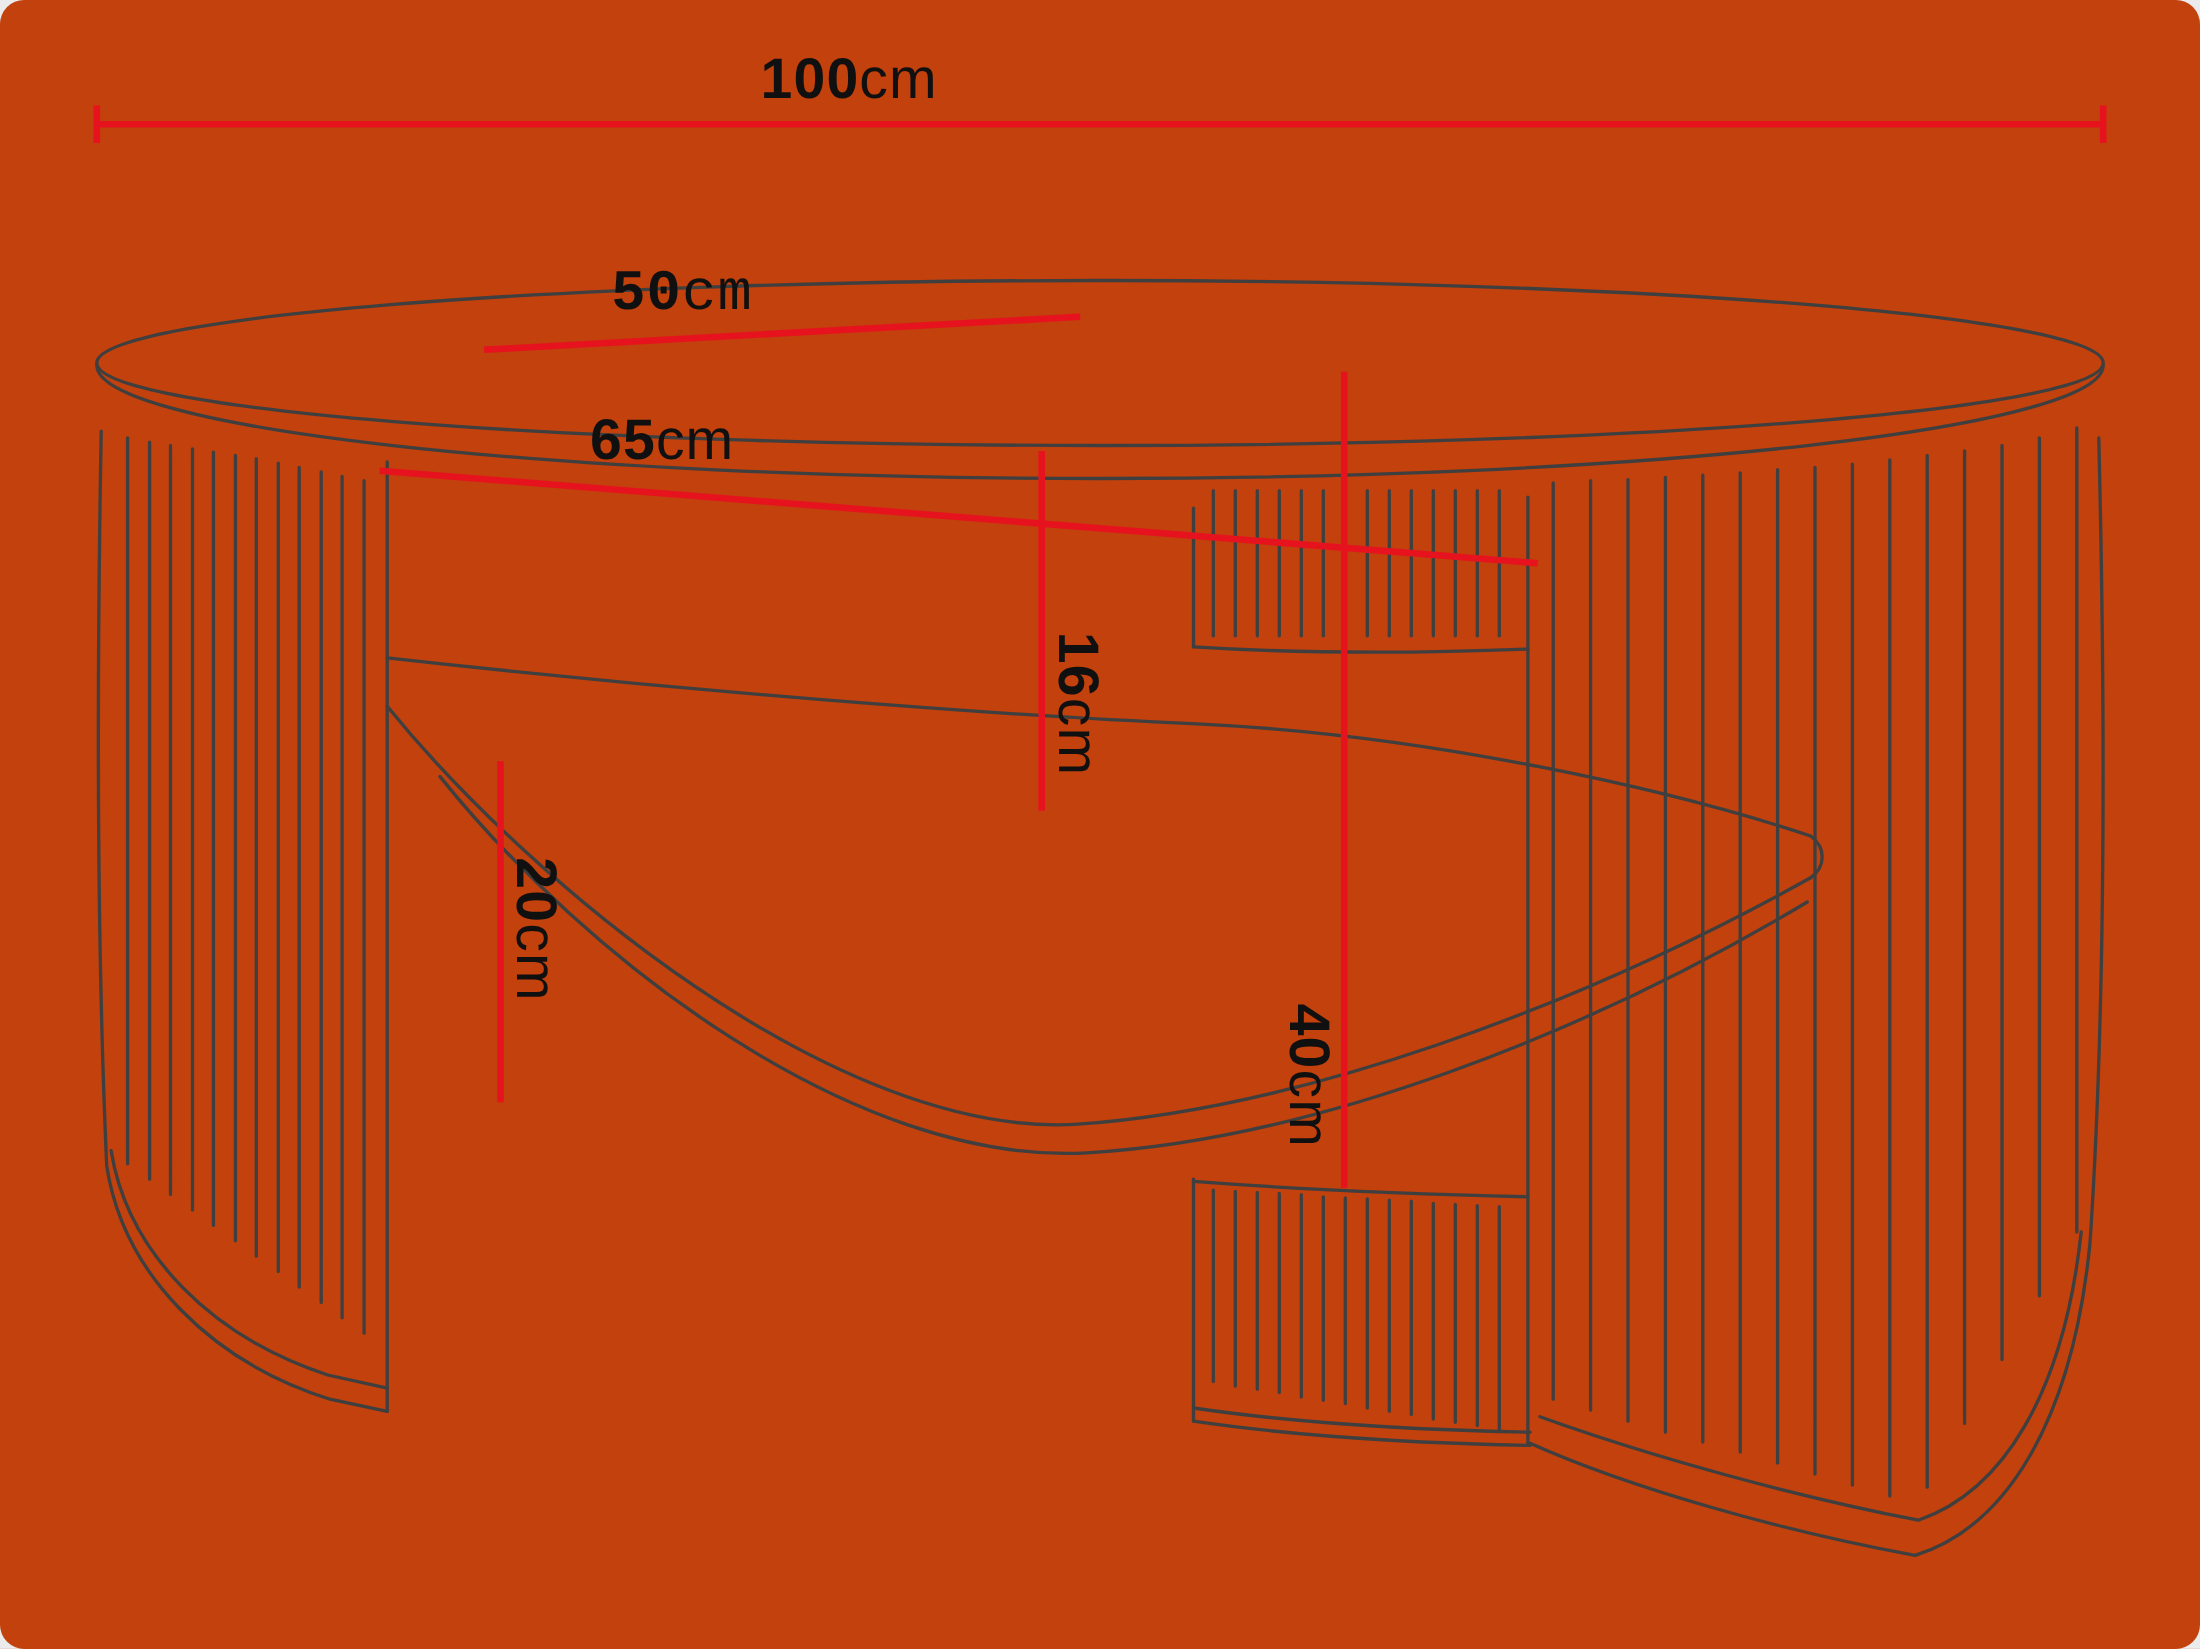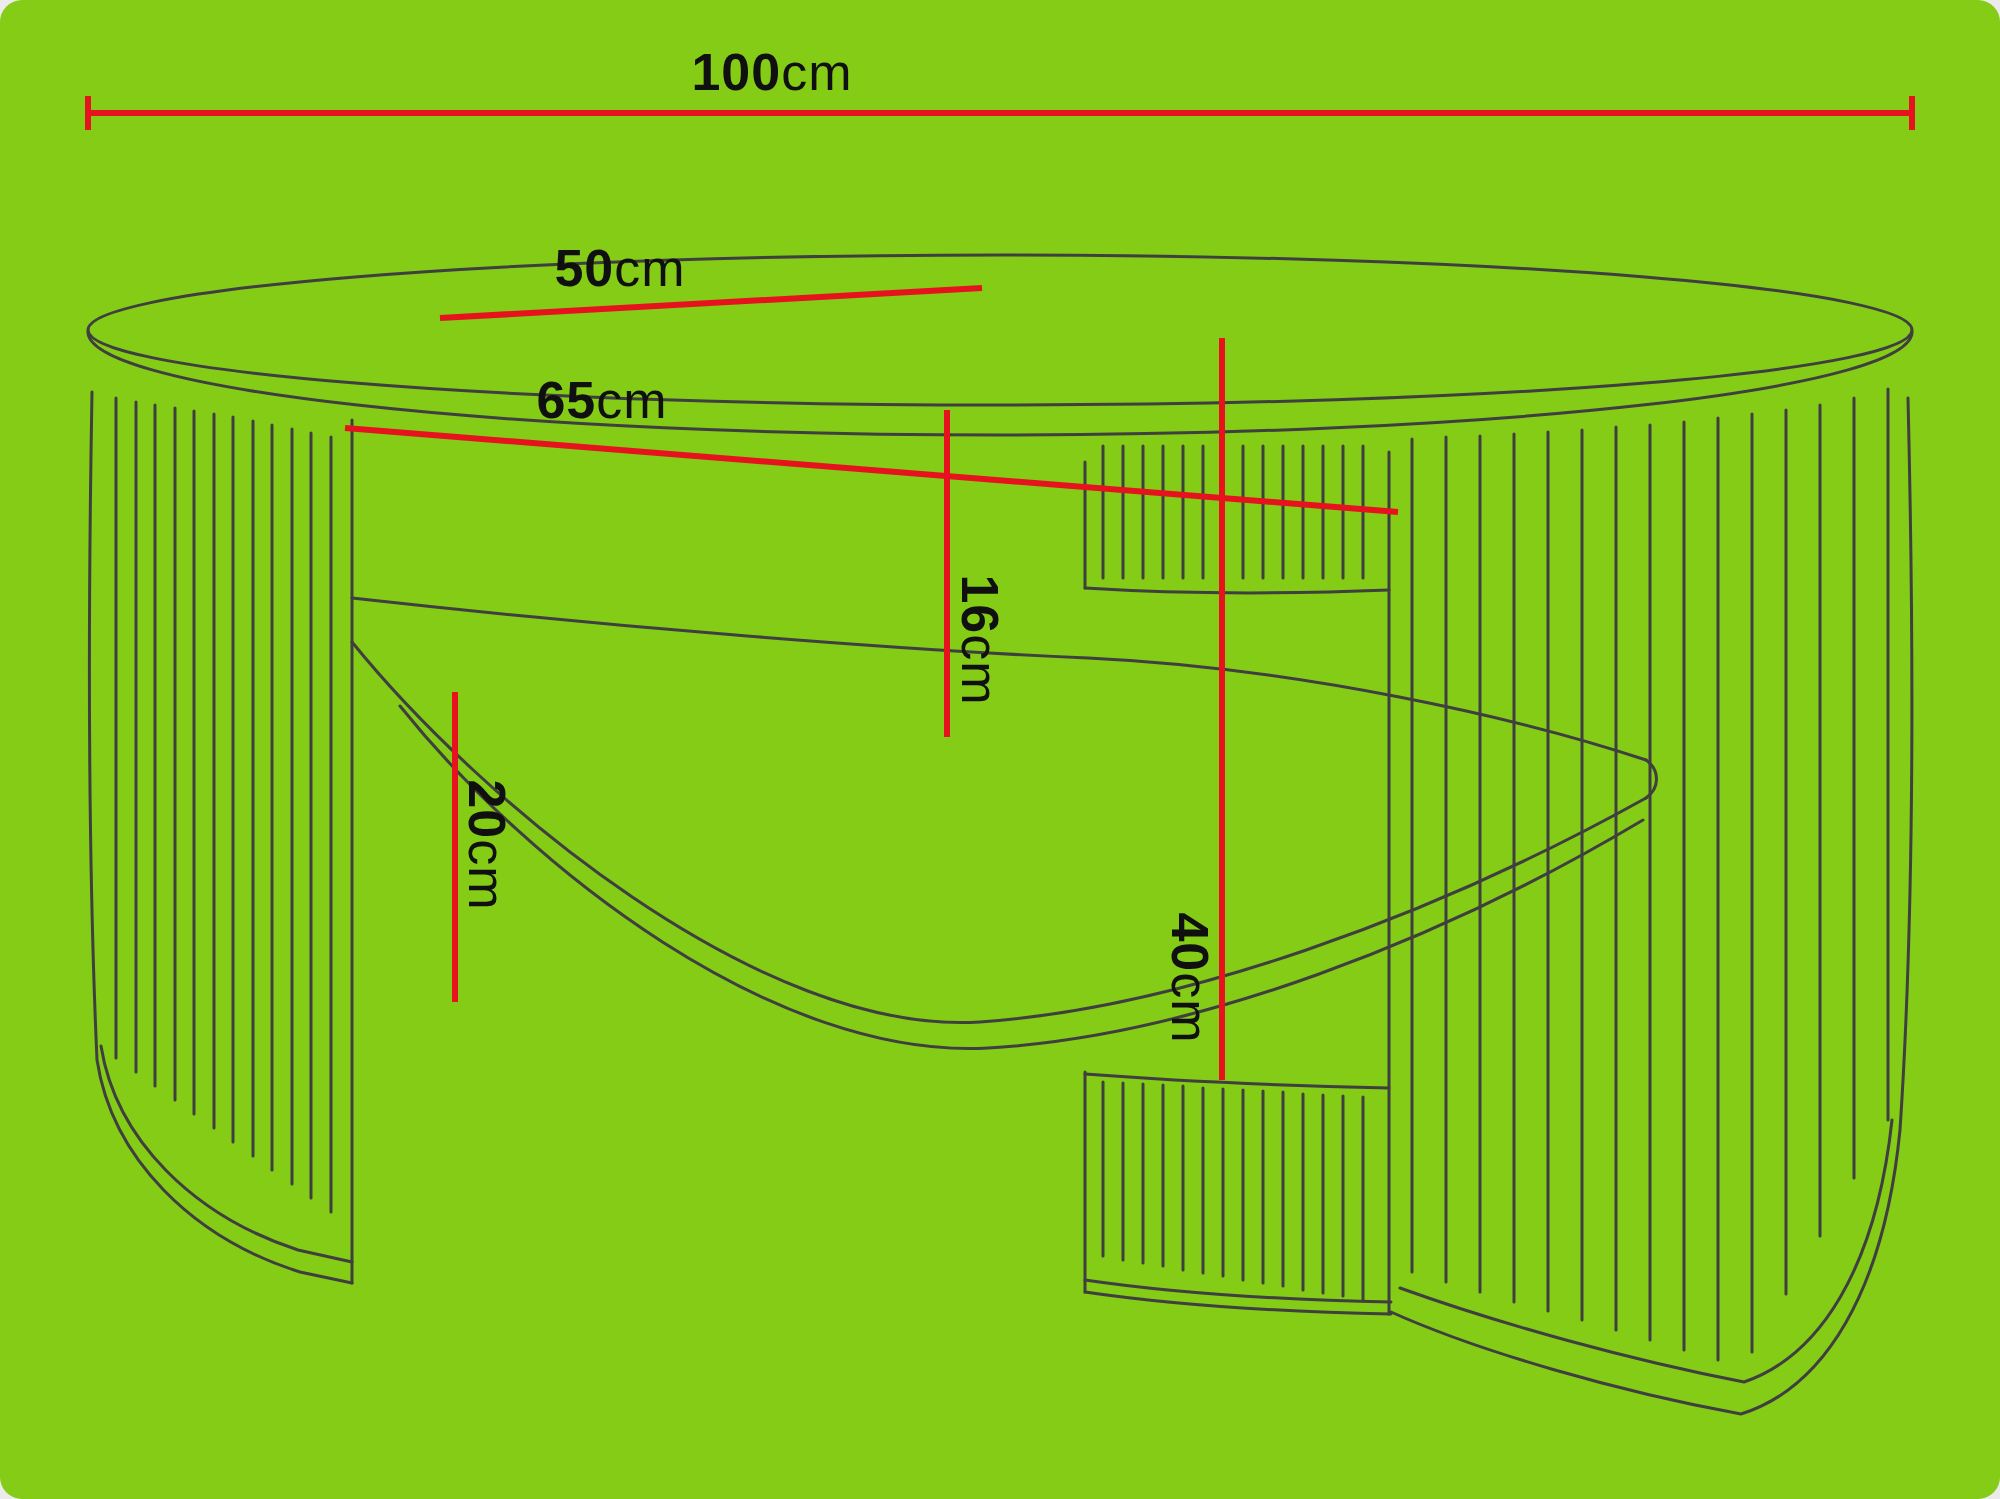--- a/index.html
+++ b/index.html
@@ -2,21 +2,21 @@
 <html><head>
 <meta charset="utf-8">
 <style>
   html,body{margin:0;padding:0;}
   body{
     width:2000px;height:1499px;position:relative;
     background:#ebebeb;
     font-family:"Liberation Sans", sans-serif;
   }
   .canvas{
-    position:absolute;inset:0;background:#84cc16;border-radius:22px;overflow:hidden;
+    position:absolute;inset:0;background:#c2410c;border-radius:22px;overflow:hidden;
   }
   .art{position:absolute;left:0;top:0;}
   .dim-label{
     position:absolute;
     transform:translate(-50%,-50%);
     color:#101010;
     font-size:52px;
     line-height:1;
     white-space:nowrap;
     letter-spacing:1px;
@@ -92,21 +92,21 @@
       <path d="M947 410 L947 737"></path>
       <path d="M455 692 L455 1002"></path>
       <path d="M1222 338 L1222 1080"></path>
     </g>
   </svg>
 
   <div class="dim-label" style="left:772px;top:72px;">
     <span class="num">100</span><span class="unit">cm</span>
   </div>
 
-  <div class="dim-label" style="left:620px;top:268px;">
+  <div class="dim-label" style="left:620px;top:268px;font-family:Liberation Mono, monospace;">
     <span class="num">50</span><span class="unit">cm</span>
   </div>
 
   <div class="dim-label" style="left:602px;top:400px;">
     <span class="num">65</span><span class="unit">cm</span>
   </div>
 
   <div class="dim-label rot" style="left:980px;top:640px;">
     <span class="num">16</span><span class="unit">cm</span>
   </div>

